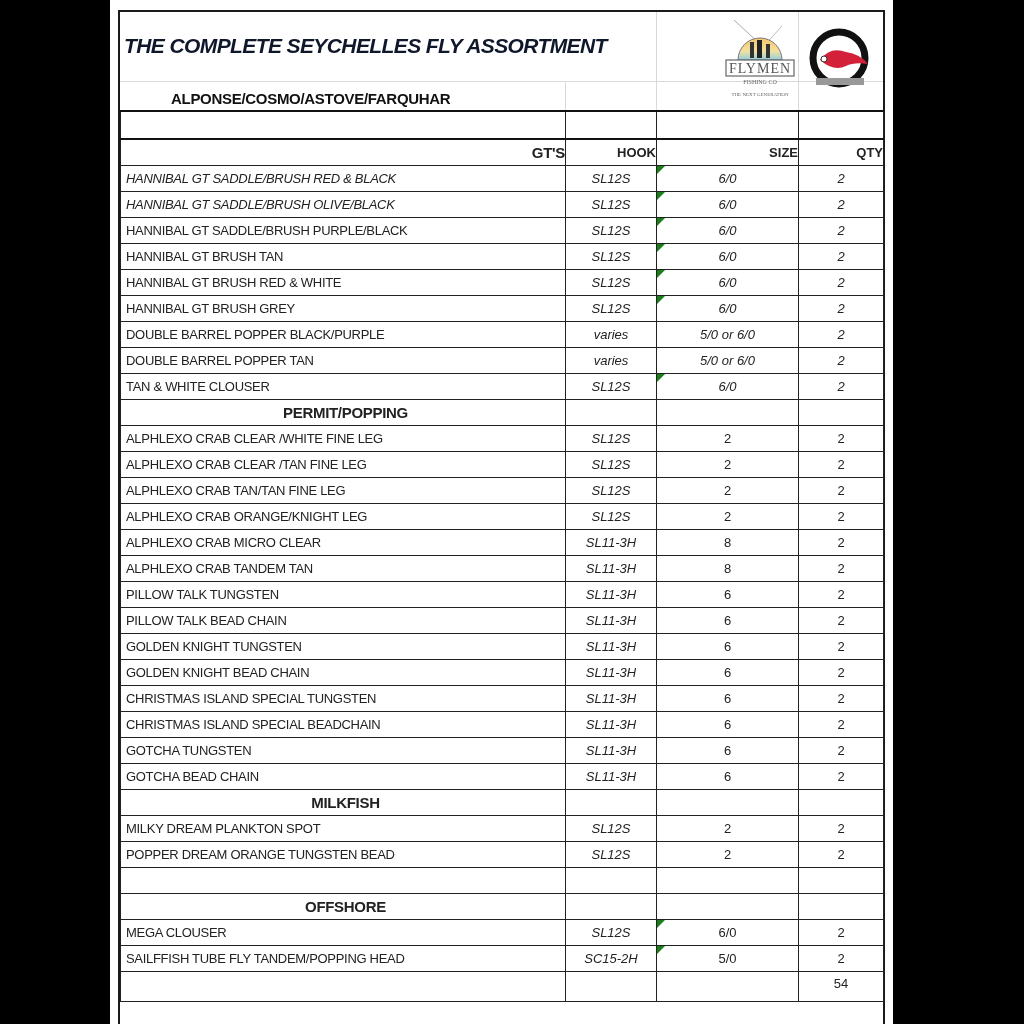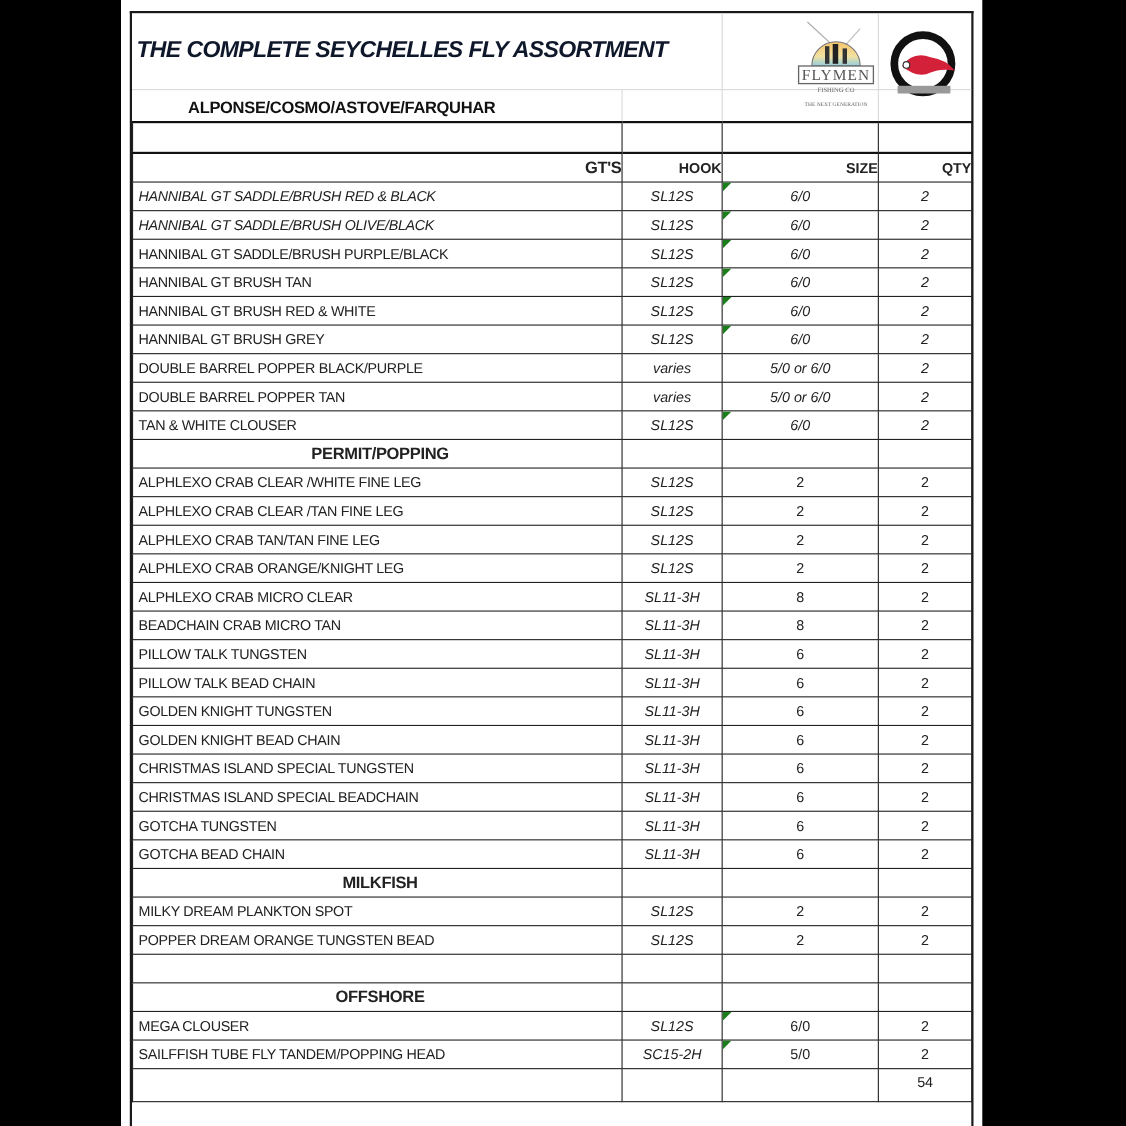--- a/index.html
+++ b/index.html
@@ -203,21 +203,21 @@
             <td class="c-size plain">2</td>
             <td class="c-qty plain">2</td>
           </tr>
         <tr>
             <td class="c-name">ALPHLEXO CRAB MICRO CLEAR</td>
             <td class="c-hook">SL11-3H</td>
             <td class="c-size plain">8</td>
             <td class="c-qty plain">2</td>
           </tr>
         <tr>
-            <td class="c-name">BEADCHAIN CRAB MICRO TAN</td>
+            <td class="c-name">ALPHLEXO CRAB TANDEM TAN</td>
             <td class="c-hook">SL11-3H</td>
             <td class="c-size plain">8</td>
             <td class="c-qty plain">2</td>
           </tr>
 
         <tr>
             <td class="c-name">PILLOW TALK TUNGSTEN</td>
             <td class="c-hook">SL11-3H</td>
             <td class="c-size plain">6</td>
             <td class="c-qty plain">2</td>

